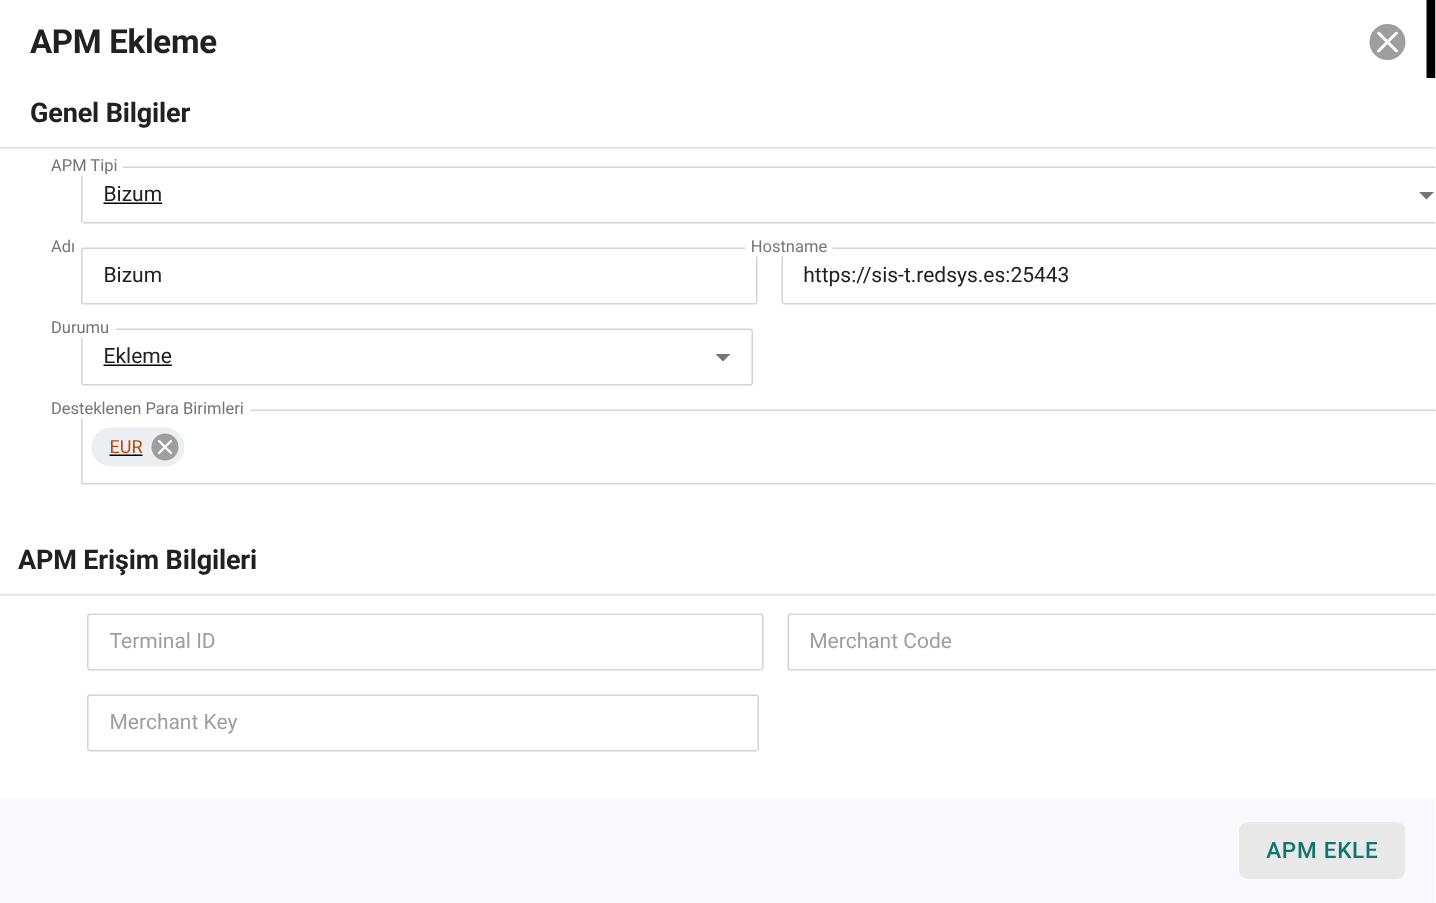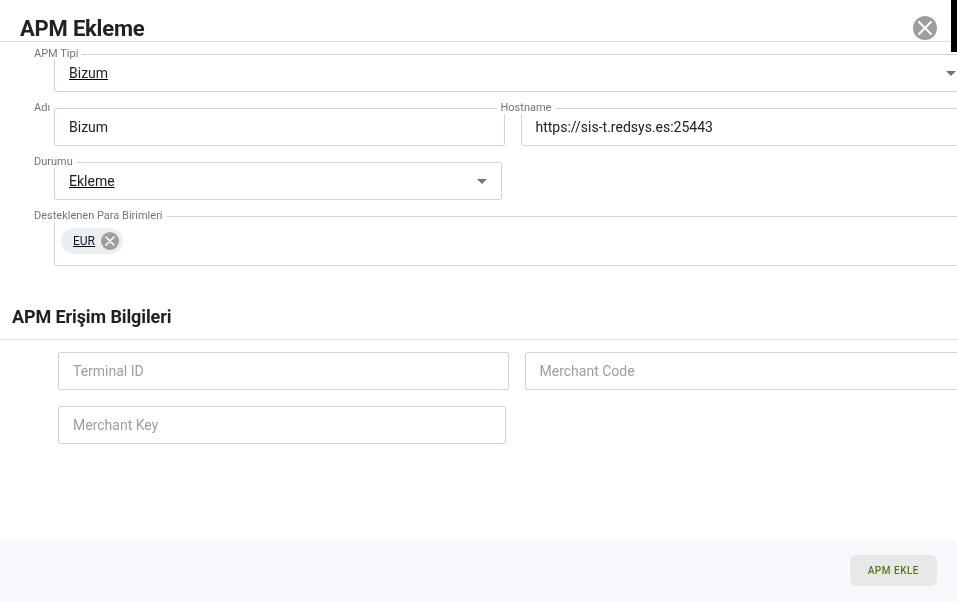--- a/index.html
+++ b/index.html
@@ -106,21 +106,21 @@
       justify-content: space-between;
       padding: 6px 14px 6px 6px;
     }
     .chip {
       display: inline-flex;
       align-items: center;
       background: #eceff1;
       border-radius: 16px;
       padding: 4px 4px 4px 12px;
       font-size: 12px;
-      color: #0f172a;
+      color: #c2410c;
       gap: 6px;
     }
     .chip-remove {
       width: 18px;
       height: 18px;
       border-radius: 50%;
       background: #9e9e9e;
       display: flex;
       align-items: center;
       justify-content: center;
@@ -132,25 +132,25 @@
       bottom: 0;
       left: 0;
       right: 0;
       background: #f7f9fc;
       padding: 16px 20px;
       display: flex;
       justify-content: flex-end;
     }
     .submit-btn {
       background: #e8e8e8;
-      color: #4d7c0f;
+      color: #0f766e;
       border: none;
       border-radius: 6px;
       padding: 10px 18px;
-      font-size: 10px;
+      font-size: 15px;
       font-weight: 500;
       letter-spacing: 0.5px;
       cursor: pointer;
       font-family: inherit;
     }
     .scrollbar-hint {
       position: absolute;
       right: 0;
       top: 0;
       width: 6px;
@@ -166,20 +166,21 @@
 
   <div class="header-row">
     <div class="dialog-title">APM Ekleme</div>
     <div class="close-btn">
       <svg viewBox="0 0 14 14">
           <path d="M1 1 L13 13 M13 1 L1 13" stroke="#fff" stroke-width="2" stroke-linecap="round"></path>
         </svg>
     </div>
   </div>
 
+  <div class="section-title">Genel Bilgiler</div>
   <div class="section-divider"></div>
 
   <div class="form-area">
 
     <div class="row">
       <div class="field">
         <span class="float-label">APM Tipi</span>
         <div class="select">
           <span>Bizum</span>
           <span class="caret"></span>

